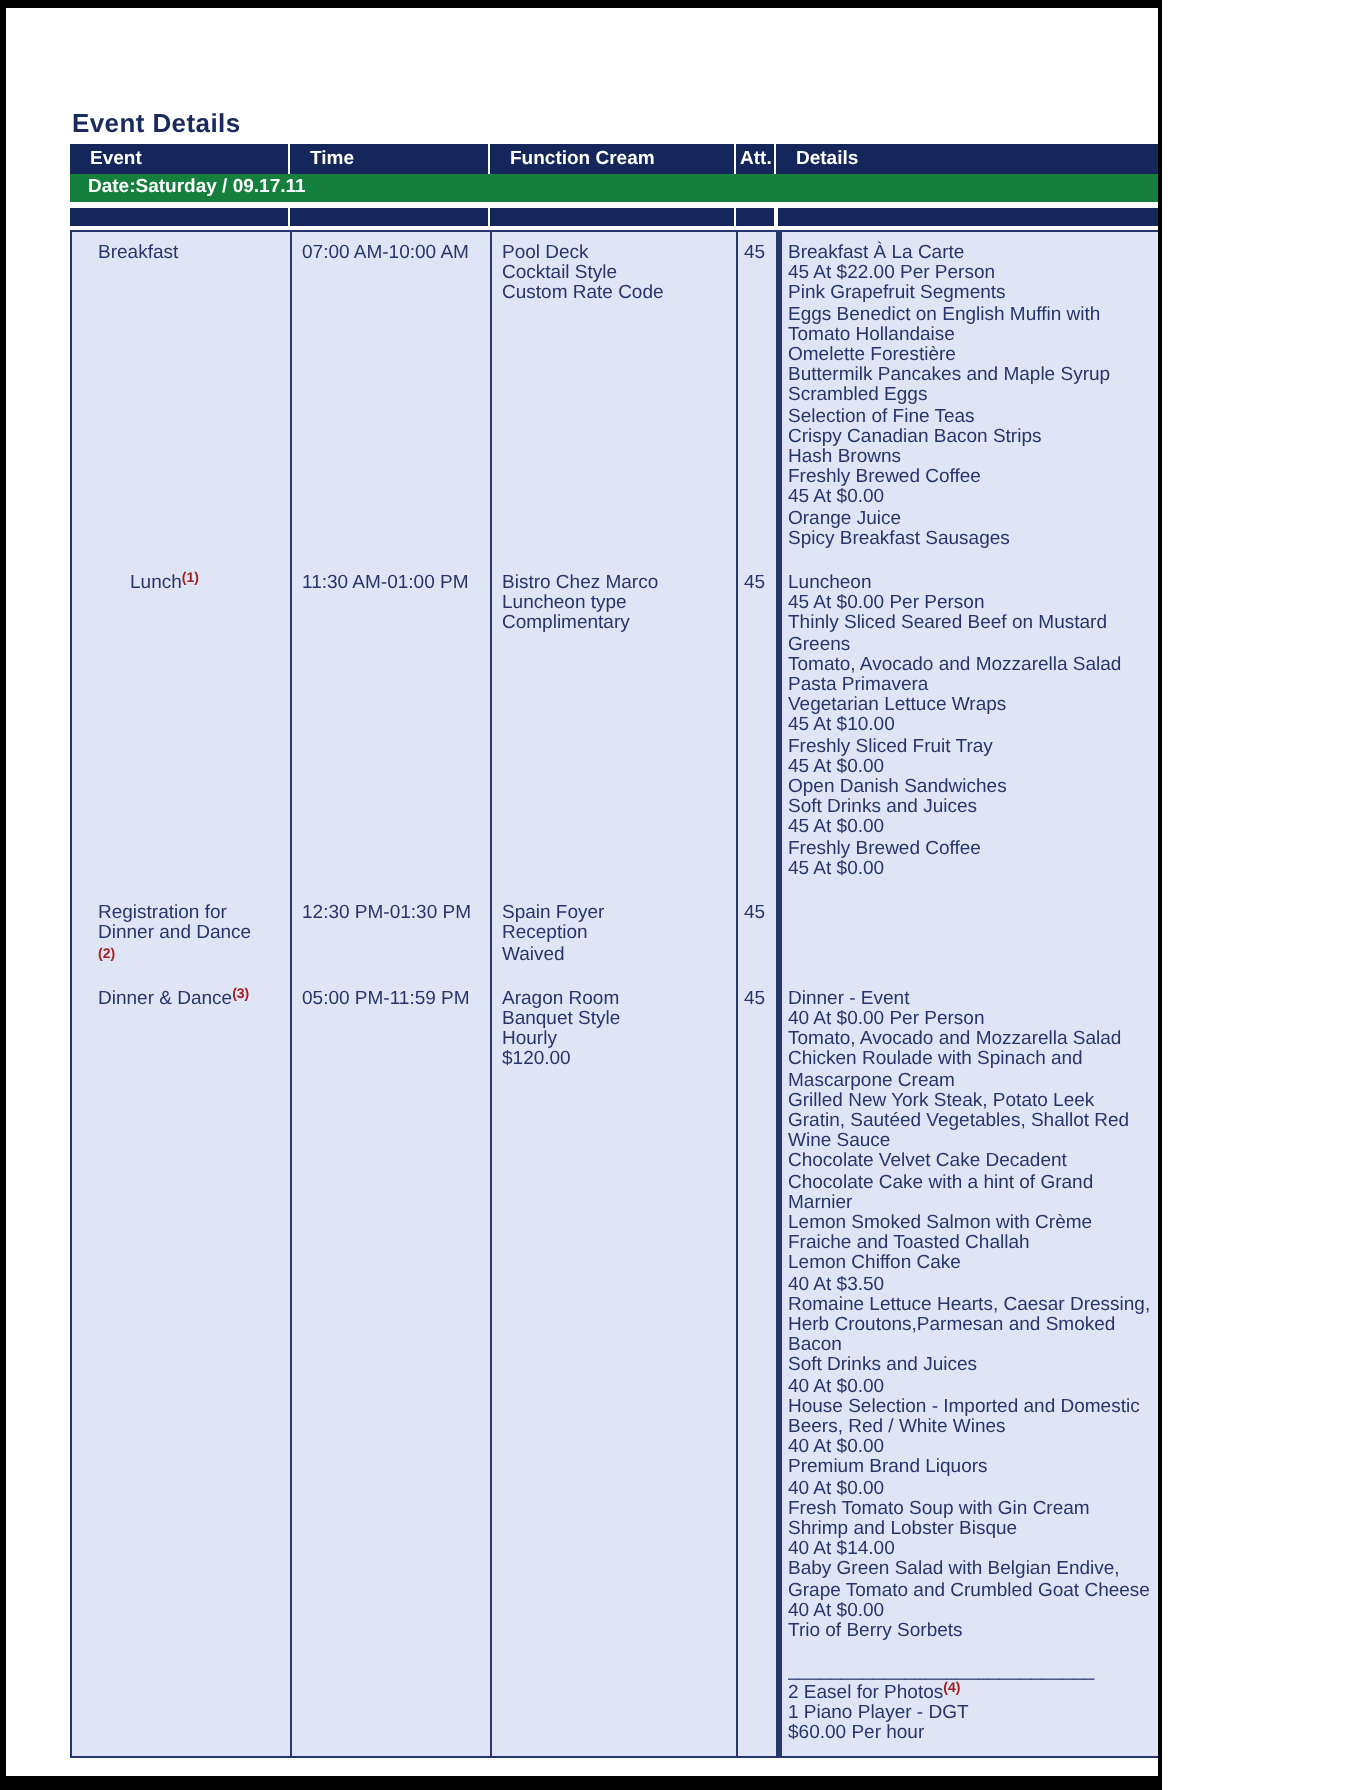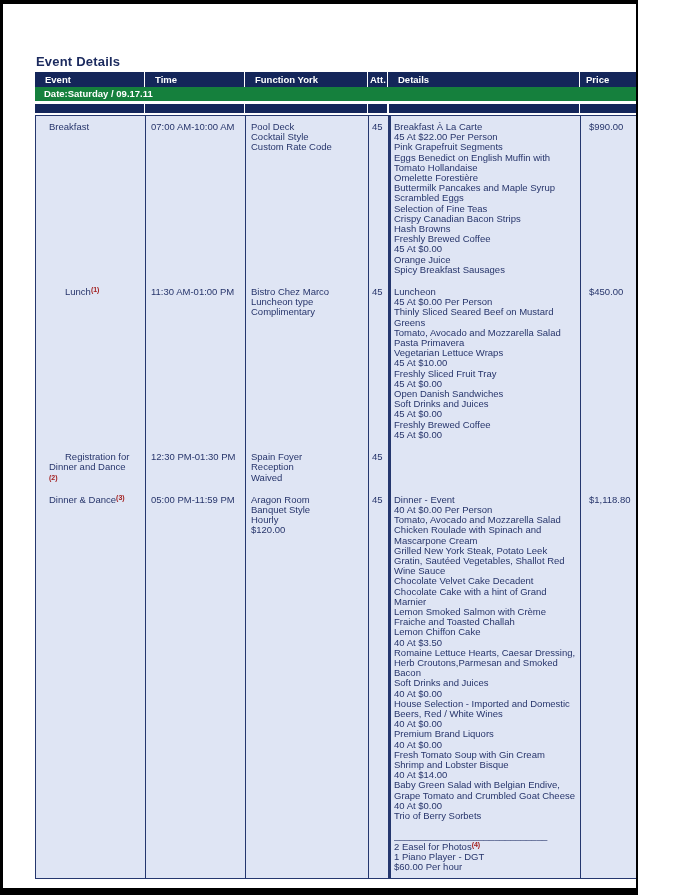--- a/index.html
+++ b/index.html
@@ -1,18 +1,18 @@
 <!DOCTYPE html>
 <html><head>
 <meta charset="utf-8">
 <style>
   html,body { margin:0; padding:0; background:#fff; }
   .page {
     box-sizing:border-box;
-    width:638px; height:895px;
+    width:581px; height:895px;
     border-style:solid; border-color:#000;
     border-width:4px 2px 7px 3px;
     background:#fff;
     font-family:"Liberation Sans", sans-serif;
     position:relative;
     overflow:hidden;
   }
   .content { position:absolute; left:32px; top:50px; width:604px; }
   .title {
     font-size:13px; font-weight:bold; color:#1b2a5e;
@@ -61,21 +61,21 @@
 <body>
 
 <div class="page">
   <div class="content">
 
     <div class="title">Event Details</div>
 
     <div class="grid6">
       <div class="hcell">Event</div>
       <div class="hcell">Time</div>
-      <div class="hcell">Function York</div>
+      <div class="hcell">Function Cream</div>
       <div class="hcell att">Att.</div>
       <div class="hcell">Details</div>
       <div class="hcell price">Price</div>
     </div>
 
     <div class="daterow">Date:Saturday / 09.17.11</div>
 
     <div class="gap3"></div>
 
     <div class="grid6">
@@ -133,21 +133,21 @@
           <div class="dline">45 At $10.00</div>
           <div class="dline">Freshly Sliced Fruit Tray</div>
           <div class="dline">45 At $0.00</div>
           <div class="dline">Open Danish Sandwiches</div>
           <div class="dline">Soft Drinks and Juices</div>
           <div class="dline">45 At $0.00</div>
           <div class="dline">Freshly Brewed Coffee</div>
           <div class="dline">45 At $0.00</div>
         </div>
         <div class="cell price">$450.00</div>
-        <div class="cell event"><div style="display: inline; margin-left: 16px;">Registration for Dinner and Dance</div><div class="fnline">(2)</div></div>
+        <div class="cell event"><div style="display: inline;">Registration for Dinner and Dance</div><div class="fnline">(2)</div></div>
         <div class="cell">12:30 PM-01:30 PM</div>
         <div class="cell">
           <div class="dline">Spain Foyer</div>
           <div class="dline">Reception</div>
           <div class="dline">Waived</div>
         </div>
         <div class="cell att">45</div>
         <div class="cell details"></div>
         <div class="cell price"></div>
         <div class="cell event"><div style="display: inline;">Dinner &amp; Dance</div><sup class="fn">(3)</sup></div>

